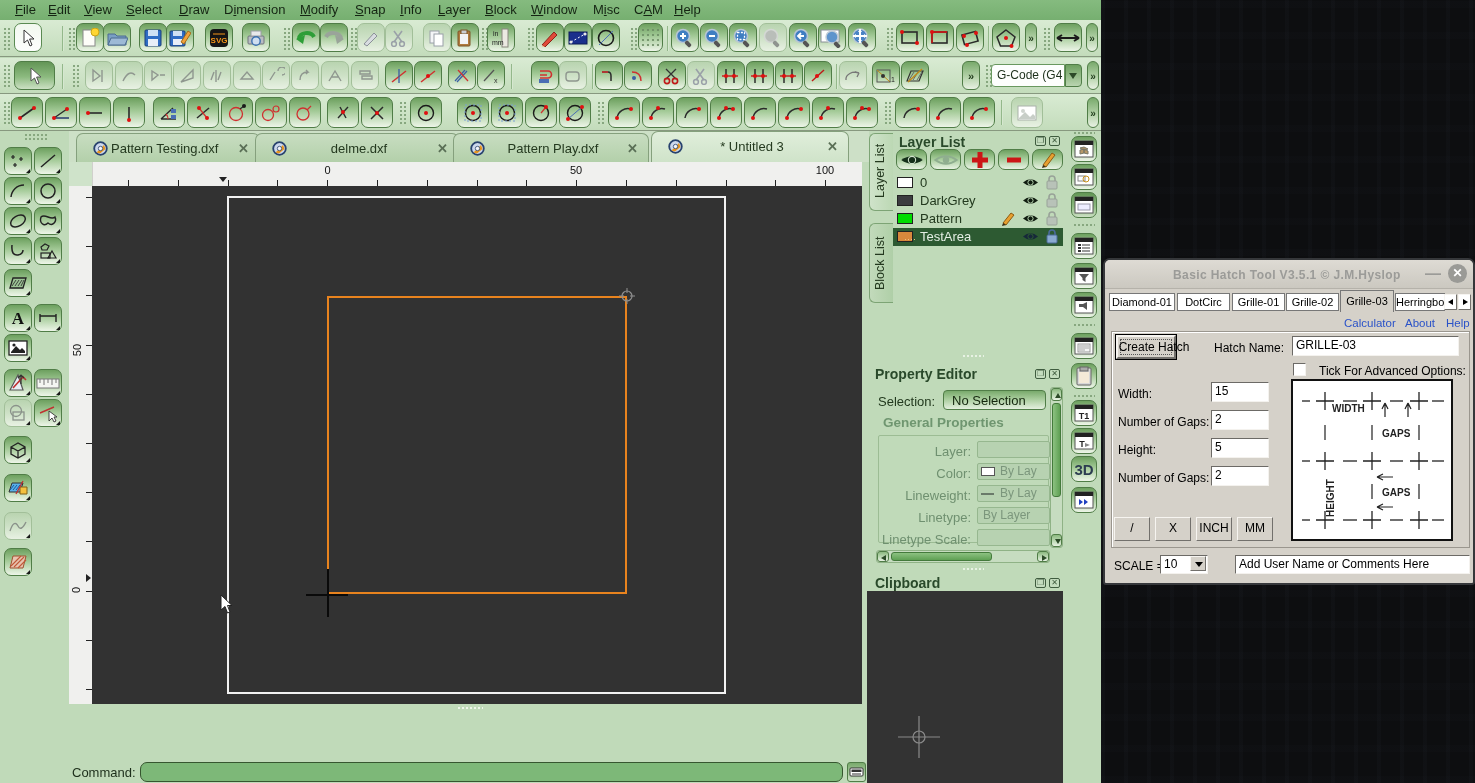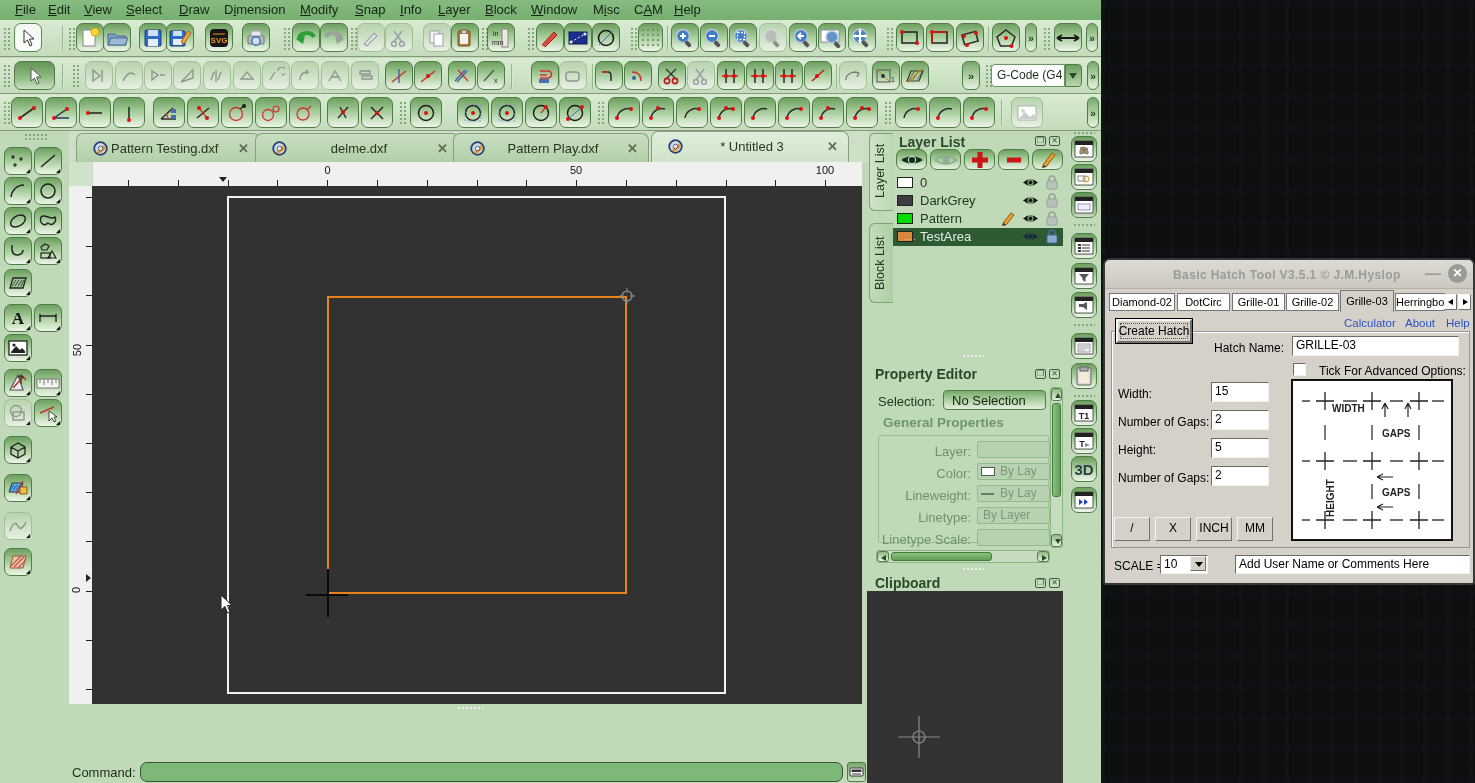--- a/index.html
+++ b/index.html
@@ -1227,37 +1227,37 @@
 </div>
 </div>
 <div id="dlg">
 <div id="dlgtitle">
         <span style="position:absolute;left:68px;top:8px;font-size:12px;font-weight:bold;color:#9b9b98;letter-spacing:.4px;">Basic Hatch Tool V3.5.1 © J.M.Hyslop</span>
         <span style="position:absolute;left:320px;top:5px;color:#9b9b98;font-weight:bold;">—</span>
         <div style="position:absolute;left:343px;top:4px;width:19px;height:19px;border-radius:50%;background:#9a9a96;">
           <span style="position:absolute;left:4.5px;top:2px;color:#fff;font-size:12px;font-weight:bold;">✕</span>
         </div>
       </div>
-<div class="wtab" style="left:4px;width:66px;line-height:16px;">Diamond-02</div>
+<div class="wtab" style="left:4px;width:66px;line-height:16px;">Diamond-01</div>
 <div class="wtab" style="left:72px;width:53px;line-height:16px;">DotCirc</div>
 <div class="wtab" style="left:127px;width:53px;line-height:16px;">Grille-01</div>
 <div class="wtab" style="left:181px;width:53px;line-height:16px;">Grille-02</div>
 <div class="wtab act" style="left:235px;width:54px;line-height:20px;">Grille-03</div>
 <div class="wtab" style="left:290px;width:50px;line-height:16px;">Herringbo</div>
 <div class="btn95" style="left:339px;top:34px;width:13px;height:16px;background:#fff;">
         <span class="arr" style="left:3px;top:4px;border-top:3.5px solid transparent;border-bottom:3.5px solid transparent;border-right:5px solid #000;"></span>
       </div>
 <div class="btn95" style="left:353px;top:34px;width:13px;height:16px;background:#fff;">
         <span class="arr" style="left:4px;top:4px;border-top:3.5px solid transparent;border-bottom:3.5px solid transparent;border-left:5px solid #000;"></span>
       </div>
 <div class="blink abs" style="left:239px;top:57px;">Calculator</div>
 <div class="blink abs" style="left:300px;top:57px;">About</div>
 <div class="blink abs" style="left:341px;top:57px;">Help</div>
 <div class="abs" style="left:6px;top:71px;width:359px;height:217px;border:1px solid #9a968e;box-shadow:inset 1px 1px 0 #fff;"></div>
-<div class="btn95" style="left:11px;top:59px;width:76px;height:24px;border-width:2px;outline:1.2px solid #000;padding-left:12px;">
+<div class="btn95" style="left:11px;top:75px;width:60px;height:24px;border-width:2px;outline:1.2px solid #000;padding-left:12px;">
         <span style="position:absolute;left:2px;top:2px;right:2px;bottom:2px;border:1px dotted #555;"></span>
         <span style="position:absolute;left:0;width:72px;top:3px;">Create Hatch</span>
       </div>
 <div class="dlab" style="left:109px;top:81px;">Hatch Name:</div>
 <div class="inp" style="left:187px;top:76px;width:167px;height:20px;">GRILLE-03</div>
 <div class="inp" style="left:188px;top:103px;width:13px;height:13px;"></div>
 <div class="dlab" style="left:214px;top:104px;">Tick For Advanced Options:</div>
 <div class="dlab" style="left:13px;top:127px;">Width:</div>
 <div class="inp" style="left:106px;top:122px;width:58px;height:20px;">15</div>
 <div class="dlab" style="left:13px;top:155px;">Number of Gaps:</div>

